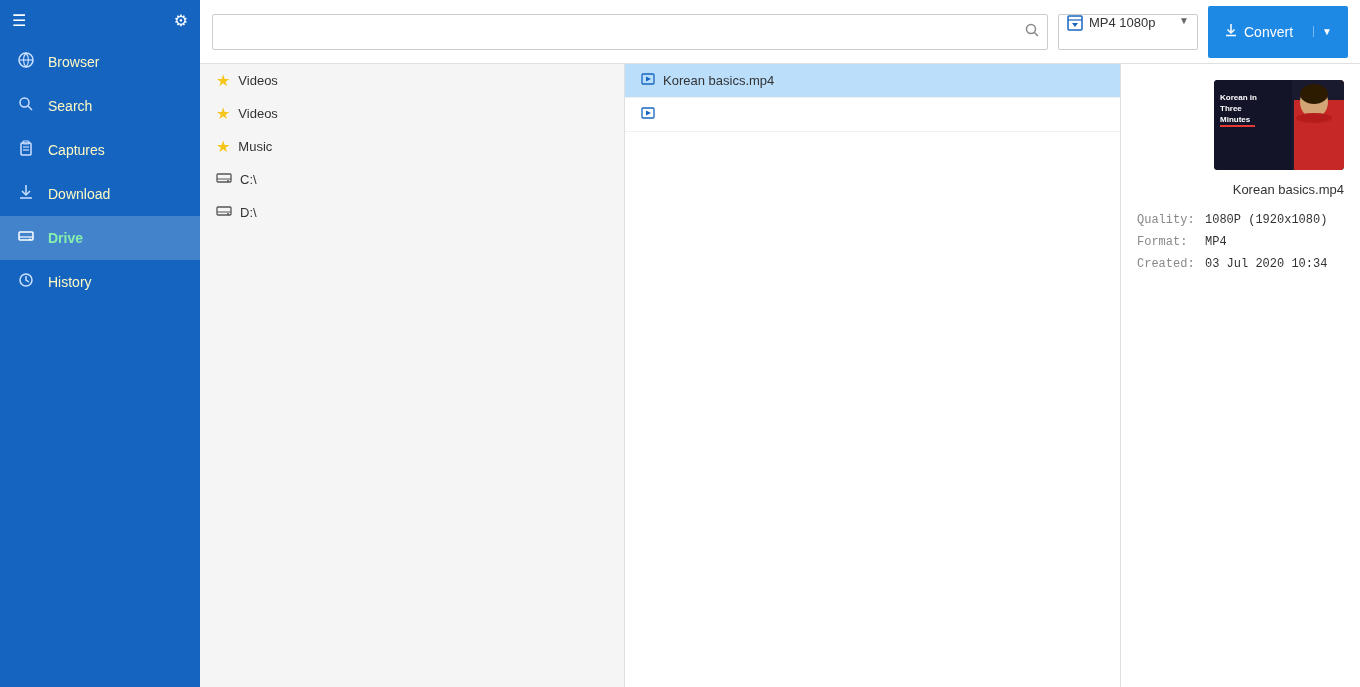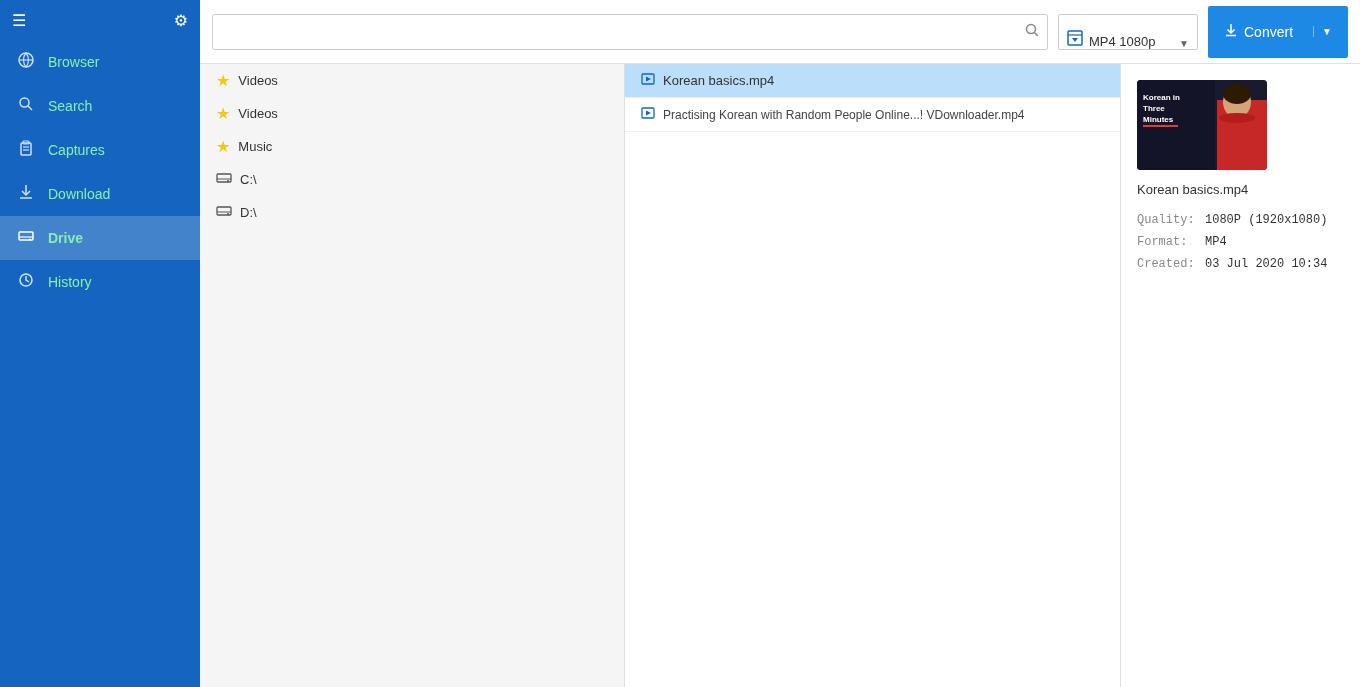--- a/index.html
+++ b/index.html
@@ -20,21 +20,21 @@
       justify-content: space-between;
       padding: 10px 12px;
       height: 40px;
     }
     .hamburger-icon { color: #fff; font-size: 16px; cursor: pointer; }
     .settings-icon { color: #fff; font-size: 16px; cursor: pointer; }
     .sidebar-item {
       display: flex;
       align-items: center;
       padding: 12px 16px;
-      color: #86efac;
+      color: #fef9c3;
       cursor: pointer;
       gap: 12px;
       font-size: 14px;
     }
     .sidebar-item.active {
       background: rgba(255,255,255,0.2);
       color: #86efac;
       font-weight: 700;
     }
     .sidebar-item .icon { font-size: 16px; width: 20px; text-align: center; }
@@ -69,21 +69,21 @@
     }
     .search-input {
       flex: 1;
       border: none;
       outline: none;
       font-size: 13px;
     }
     .search-icon-btn { color: #666; cursor: pointer; font-size: 14px; }
     .format-selector {
       display: flex;
-      align-items: flex-end;
+      align-items: flex-start;
       border: 1px solid #ccc;
       border-radius: 2px;
       height: 36px;
       padding: 0 8px;
       gap: 6px;
       background: #fff;
       cursor: pointer;
       min-width: 140px;
     }
     .format-icon { font-size: 14px; color: #1565c0; }
@@ -154,21 +154,21 @@
     .video-icon { color: #1565c0; font-size: 14px; }
 
     
     .preview-panel {
       width: 240px;
       min-width: 240px;
       border-left: 1px solid #e0e0e0;
       padding: 16px;
       display: flex;
       flex-direction: column;
-      align-items: flex-start;
+      align-items: flex-end;
     }
     .preview-thumbnail {
       width: 130px;
       height: 90px;
       background: linear-gradient(135deg, #1a1a2e 0%, #16213e 40%, #c62828 60%, #e53935 100%);
       border-radius: 4px;
       display: flex;
       align-items: center;
       justify-content: center;
       overflow: hidden;
@@ -357,21 +357,20 @@
         </span>
         <span>Korean basics.mp4</span>
       </div>
       <div class="file-item">
         <span class="video-icon">
           <svg width="14" height="14" viewBox="0 0 14 14" fill="none">
             <rect x="1" y="2" width="12" height="10" rx="1" stroke="#1565c0" stroke-width="1.3" fill="none"></rect>
             <polygon points="5,4.5 5,9.5 10,7" fill="#1565c0"></polygon>
           </svg>
         </span>
-        <span style="font-size:12px; color:#444;">Practising Korean with Random People Online...!  VDownloader.mp4</span>
       </div>
     </div>
 
     <div class="preview-panel">
       <div class="preview-thumbnail">
 
         <svg width="130" height="90" viewBox="0 0 130 90" xmlns="http://www.w3.org/2000/svg">
 
           <rect width="130" height="90" fill="#1a1a2e"></rect>
 

